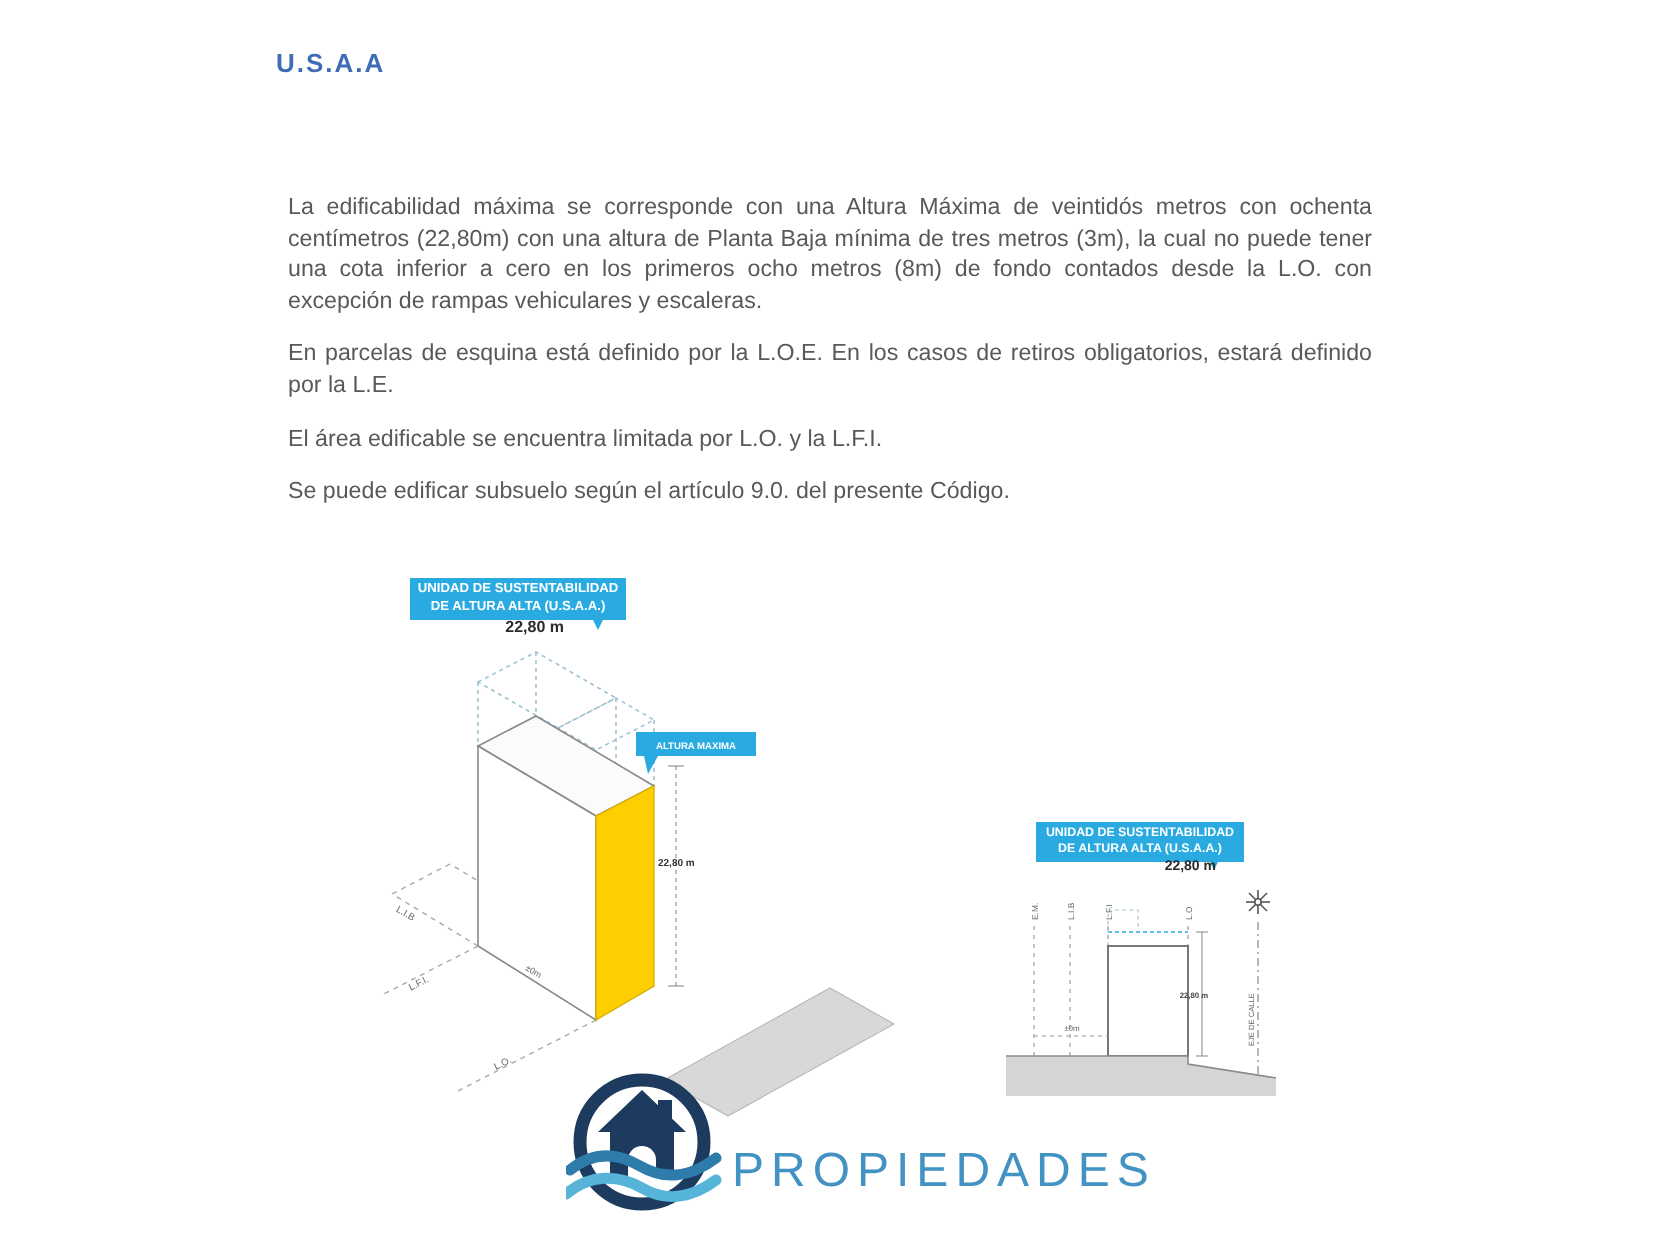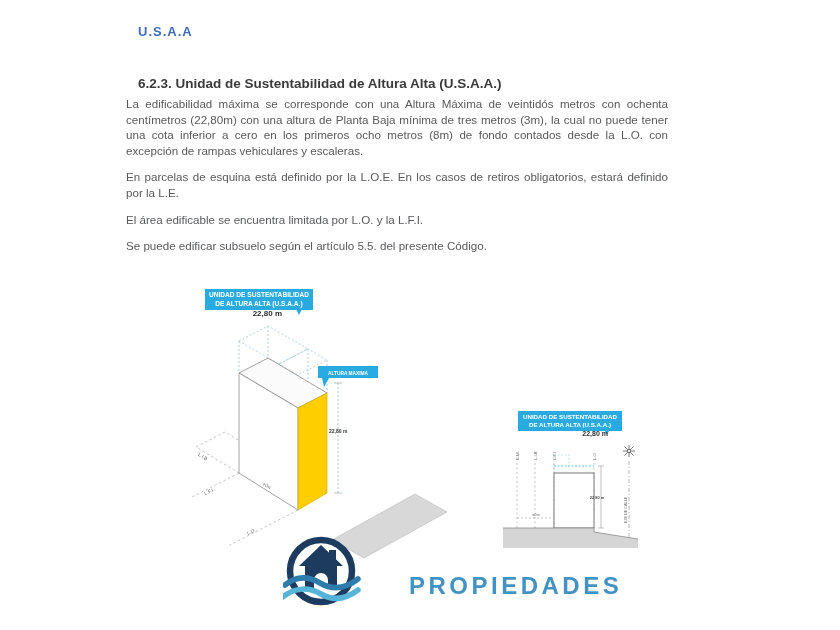--- a/index.html
+++ b/index.html
@@ -1,56 +1,55 @@
 <!DOCTYPE html>
 <html><head>
 <meta charset="utf-8">
 <style>
   html,body{margin:0;padding:0;background:#fff;}
   .page{position:relative;width:723px;height:630px;background:#ffffff;overflow:hidden;
         font-family:"Liberation Sans",sans-serif;}
   .hdr{position:absolute;left:138px;top:24px;font-size:13px;font-weight:bold;
        letter-spacing:1px;color:#3e6db5;}
   .title{position:absolute;left:138px;top:76px;font-size:13.5px;font-weight:bold;color:#3a3a3a;}
-  .paras{position:absolute;left:126px;top:96px;width:542px;color:#58595b;
+  .paras{position:absolute;left:144px;top:96px;width:542px;color:#58595b;
          font-size:11.6px;line-height:15.6px;text-align:justify;}
   .paras p{margin:0 0 11px 0;}
   
   .callout{position:absolute;background:#29abe2;color:#ffffff;font-weight:bold;
            font-size:6.6px;line-height:8.5px;text-align:center;padding:2px 2px;}
   .callout-tail{position:absolute;width:0;height:0;border-left:3px solid transparent;
                 border-right:3px solid transparent;border-top:6px solid #29abe2;}
   .callout-val{position:absolute;font-size:8px;font-weight:bold;color:#2b2b2b;text-align:right;}
   .ax-callout{left:205px;top:289px;width:104px;}
   .ax-tail{left:296px;top:309px;}
   .ax-val{left:205px;top:309px;width:77px;}
   .sec-callout{left:518px;top:411px;width:100px;font-size:6.2px;line-height:8px;}
   .sec-callout-val{left:518px;top:430px;width:90px;font-size:7px;}
   .sec-tail{left:604px;top:429px;}
   .diagram{position:absolute;}
   
   .logo{position:absolute;left:283px;top:533px;width:300px;height:82px;}
   .logo .brand{position:absolute;left:80px;top:-7px;font-size:48px;font-weight:800;
                color:#1d3b5e;letter-spacing:2px;line-height:1;}
-  .logo .tagline{position:absolute;left:83px;top:41px;font-size:24px;font-weight:700;
-                 color:#4293c4;letter-spacing:3.5px;line-height:1;margin-left:43px;}
+  .logo .tagline{position:absolute;left:83px;top:41px;font-size:24px;font-weight:400;
+                 color:#4293c4;letter-spacing:3.5px;line-height:1;}
 </style>
 </head>
 <body>
 
 <div class="page">
 
   <div class="hdr">U.S.A.A</div>
-  <div class="title">6.2.3. Unidad de Sustentabilidad de Altura Alta (U.S.A.A.)</div>
 
   <div class="paras">
     <p>La edificabilidad máxima se corresponde con una Altura Máxima de veintidós metros con ochenta centímetros (22,80m) con una altura de Planta Baja mínima de tres metros (3m), la cual no puede tener una cota inferior a cero en los primeros ocho metros (8m) de fondo contados desde la L.O. con excepción de rampas vehiculares y escaleras.</p>
     <p>En parcelas de esquina está definido por la L.O.E. En los casos de retiros obligatorios, estará definido por la L.E.</p>
     <p>El área edificable se encuentra limitada por L.O. y la L.F.I.</p>
-    <p>Se puede edificar subsuelo según el artículo 5.5. del presente Código.</p>
+    <p>Se puede edificar subsuelo según el artículo 9.0. del presente Código.</p>
   </div>
 
   <div class="callout ax-callout">
     <div>UNIDAD DE SUSTENTABILIDAD</div>
     <div>DE ALTURA ALTA (U.S.A.A.)</div>
   </div>
   <div class="callout-tail ax-tail"></div>
   <div class="callout-val ax-val">22,80 m</div>
 
   <svg class="diagram" style="left:188px;top:320px;" width="270" height="250" viewBox="0 0 270 250">

